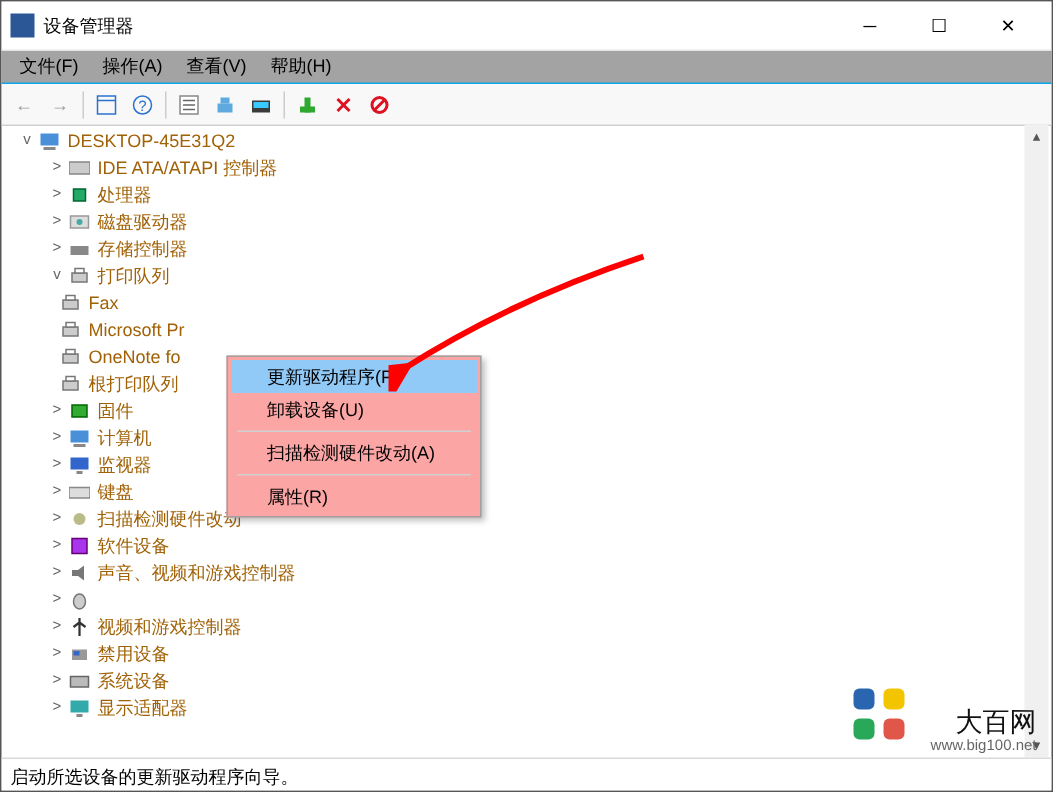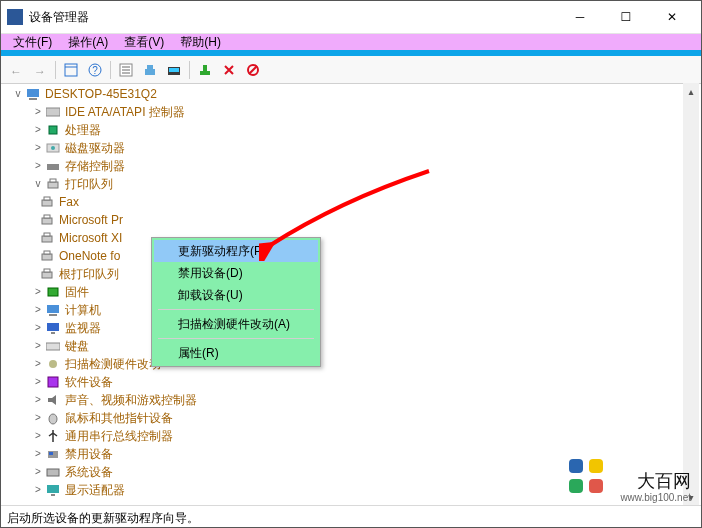--- a/index.html
+++ b/index.html
@@ -2,37 +2,37 @@
 <html><head>
 <meta charset="utf-8">
 <style>
 *{margin:0;padding:0;box-sizing:border-box;font-family:"Microsoft YaHei","Segoe UI",sans-serif}
 body{width:702px;height:528px;background:#fff;border:1px solid #555;position:relative;overflow:hidden;font-size:12px}
 .titlebar{height:30px;display:flex;align-items:center;padding:16px 6px;background:#fff;border-bottom:1px solid #e5e5e5}
 .titlebar .app-icon{width:16px;height:16px;background:#2b5797;margin-right:6px}
 .titlebar .title{flex:1;font-size:12px;color:#000}
 .winbtns{display:flex;gap:0}
 .winbtn{width:46px;height:30px;display:flex;align-items:center;justify-content:center;color:#000}
-.menubar{height:22px;display:flex;align-items:center;padding:0 4px;background:#f0abfc;border-bottom:6px solid #0ea5e9}
+.menubar{height:22px;display:flex;align-items:center;padding:0 4px;background:#a3a3a3;border-bottom:1px solid #0ea5e9}
 .menubar .mi{padding:2px 8px;font-size:12px}
 .toolbar{height:28px;display:flex;align-items:center;padding:2px 4px;background:#f8f8f8;border-bottom:1px solid #d0d0d0;gap:2px}
 .tb{width:22px;height:22px;display:flex;align-items:center;justify-content:center;border:1px solid transparent}
 .tb.dis{opacity:.4}
 .sep{width:1px;height:18px;background:#ccc;margin:0 2px}
 .content{position:absolute;top:82px;left:0;right:0;bottom:22px;overflow:auto;padding:2px 0}
 .tree{font-size:12px}
 .node{display:flex;align-items:center;height:18px;line-height:18px;white-space:nowrap}
 .exp{width:14px;text-align:center;color:#666;font-size:10px;cursor:default}
 .exp.none{visibility:hidden}
 .ic{width:16px;height:16px;margin-right:4px;display:inline-flex;align-items:center;justify-content:center;flex-shrink:0}
 .lbl{color:#a16207}
 .indent1{padding-left:10px}
 .indent2{padding-left:30px}
 .indent3{padding-left:24px}
-.ctx{position:absolute;left:150px;top:236px;width:170px;background:#86efac;border:1px solid #a0a0a0;box-shadow:2px 2px 4px rgba(0,0,0,.25);z-index:50;padding:2px}
+.ctx{position:absolute;left:150px;top:236px;width:170px;background:#fca5a5;border:1px solid #a0a0a0;box-shadow:2px 2px 4px rgba(0,0,0,.25);z-index:50;padding:2px}
 .ctx .ci{height:22px;display:flex;align-items:center;padding:0 24px;font-size:12px}
 .ctx .ci.hl{background:#91c9f7}
 .ctx .cdiv{height:1px;background:#d0d0d0;margin:3px 4px}
 .statusbar{position:absolute;bottom:0;left:0;right:0;height:22px;display:flex;align-items:flex-end;padding:0 6px;font-size:12px;border-top:1px solid #d9d9d9;background:#fff}
 .arrow{position:absolute;left:258px;top:160px;z-index:60;pointer-events:none}
 .watermark{position:absolute;right:10px;bottom:24px;font-size:18px;color:#111;text-align:right;line-height:1.1;z-index:40}
 .watermark .sub{font-size:10px;color:#666}
 .scrollbar{position:absolute;right:2px;top:82px;bottom:22px;width:16px;background:#f0f0f0;display:flex;flex-direction:column;justify-content:space-between;align-items:center}
 .scrollbar .arr{height:16px;width:16px;display:flex;align-items:center;justify-content:center;font-size:10px;color:#555}
 .logoblobs{position:absolute;right:92px;bottom:28px;z-index:40}
@@ -196,40 +196,30 @@
         <span class="lbl">Microsoft Pr</span>
       </div>
     <div class="node indent3">
         <span class="exp none">&gt;</span>
         <span class="ic">
           <svg width="14" height="12">
             <rect x="2" y="4" width="10" height="6" fill="#ccc" stroke="#777"></rect>
             <rect x="4" y="1" width="6" height="3" fill="#fff" stroke="#777"></rect>
           </svg>
         </span>
-        <span class="lbl">Microsoft XI</span>
+        <span class="lbl">OneNote fo</span>
       </div>
     <div class="node indent3">
         <span class="exp none">&gt;</span>
         <span class="ic">
           <svg width="14" height="12">
             <rect x="2" y="4" width="10" height="6" fill="#ccc" stroke="#777"></rect>
             <rect x="4" y="1" width="6" height="3" fill="#fff" stroke="#777"></rect>
           </svg>
         </span>
-        <span class="lbl">OneNote fo</span>
-      </div>
-    <div class="node indent3">
-        <span class="exp none">&gt;</span>
-        <span class="ic">
-          <svg width="14" height="12">
-            <rect x="2" y="4" width="10" height="6" fill="#ccc" stroke="#777"></rect>
-            <rect x="4" y="1" width="6" height="3" fill="#fff" stroke="#777"></rect>
-          </svg>
-        </span>
         <span class="lbl">根打印队列</span>
       </div>
 
     <div class="node indent2">
         <span class="exp">&gt;</span>
         <span class="ic">
           <svg width="14" height="12">
             <rect x="2" y="2" width="10" height="8" fill="#3a3" stroke="#060"></rect>
           </svg>
         </span>
@@ -291,30 +281,29 @@
         </span>
         <span class="lbl">声音、视频和游戏控制器</span>
       </div>
     <div class="node indent2">
         <span class="exp">&gt;</span>
         <span class="ic">
           <svg width="14" height="14">
             <ellipse cx="7" cy="8" rx="4" ry="5" fill="#ccc" stroke="#777"></ellipse>
           </svg>
         </span>
-        <span class="lbl">鼠标和其他指针设备</span>
       </div>
     <div class="node indent2">
         <span class="exp">&gt;</span>
         <span class="ic">
           <svg width="14" height="14">
             <path d="M7 1 L7 13 M7 4 L3 7 M7 4 L11 7" stroke="#333" stroke-width="1.5" fill="none"></path>
           </svg>
         </span>
-        <span class="lbl">通用串行总线控制器</span>
+        <span class="lbl">视频和游戏控制器</span>
       </div>
     <div class="node indent2">
         <span class="exp">&gt;</span>
         <span class="ic">
           <svg width="14" height="14">
             <rect x="2" y="4" width="10" height="7" fill="#999"></rect>
             <rect x="3" y="5" width="4" height="3" fill="#36c"></rect>
           </svg>
         </span>
         <span class="lbl">禁用设备</span>
@@ -342,23 +331,20 @@
 </div>
 
 <div class="scrollbar">
   <div class="arr">▴</div>
   <div class="arr">▾</div>
 </div>
 
 <div class="ctx">
   <div class="ci hl">
       <span>更新驱动程序(P)</span>
-    </div>
-  <div class="ci">
-      <span>禁用设备(D)</span>
     </div>
   <div class="ci">
       <span>卸载设备(U)</span>
     </div>
   <div class="cdiv"></div>
   <div class="ci">
       <span>扫描检测硬件改动(A)</span>
     </div>
   <div class="cdiv"></div>
   <div class="ci">

